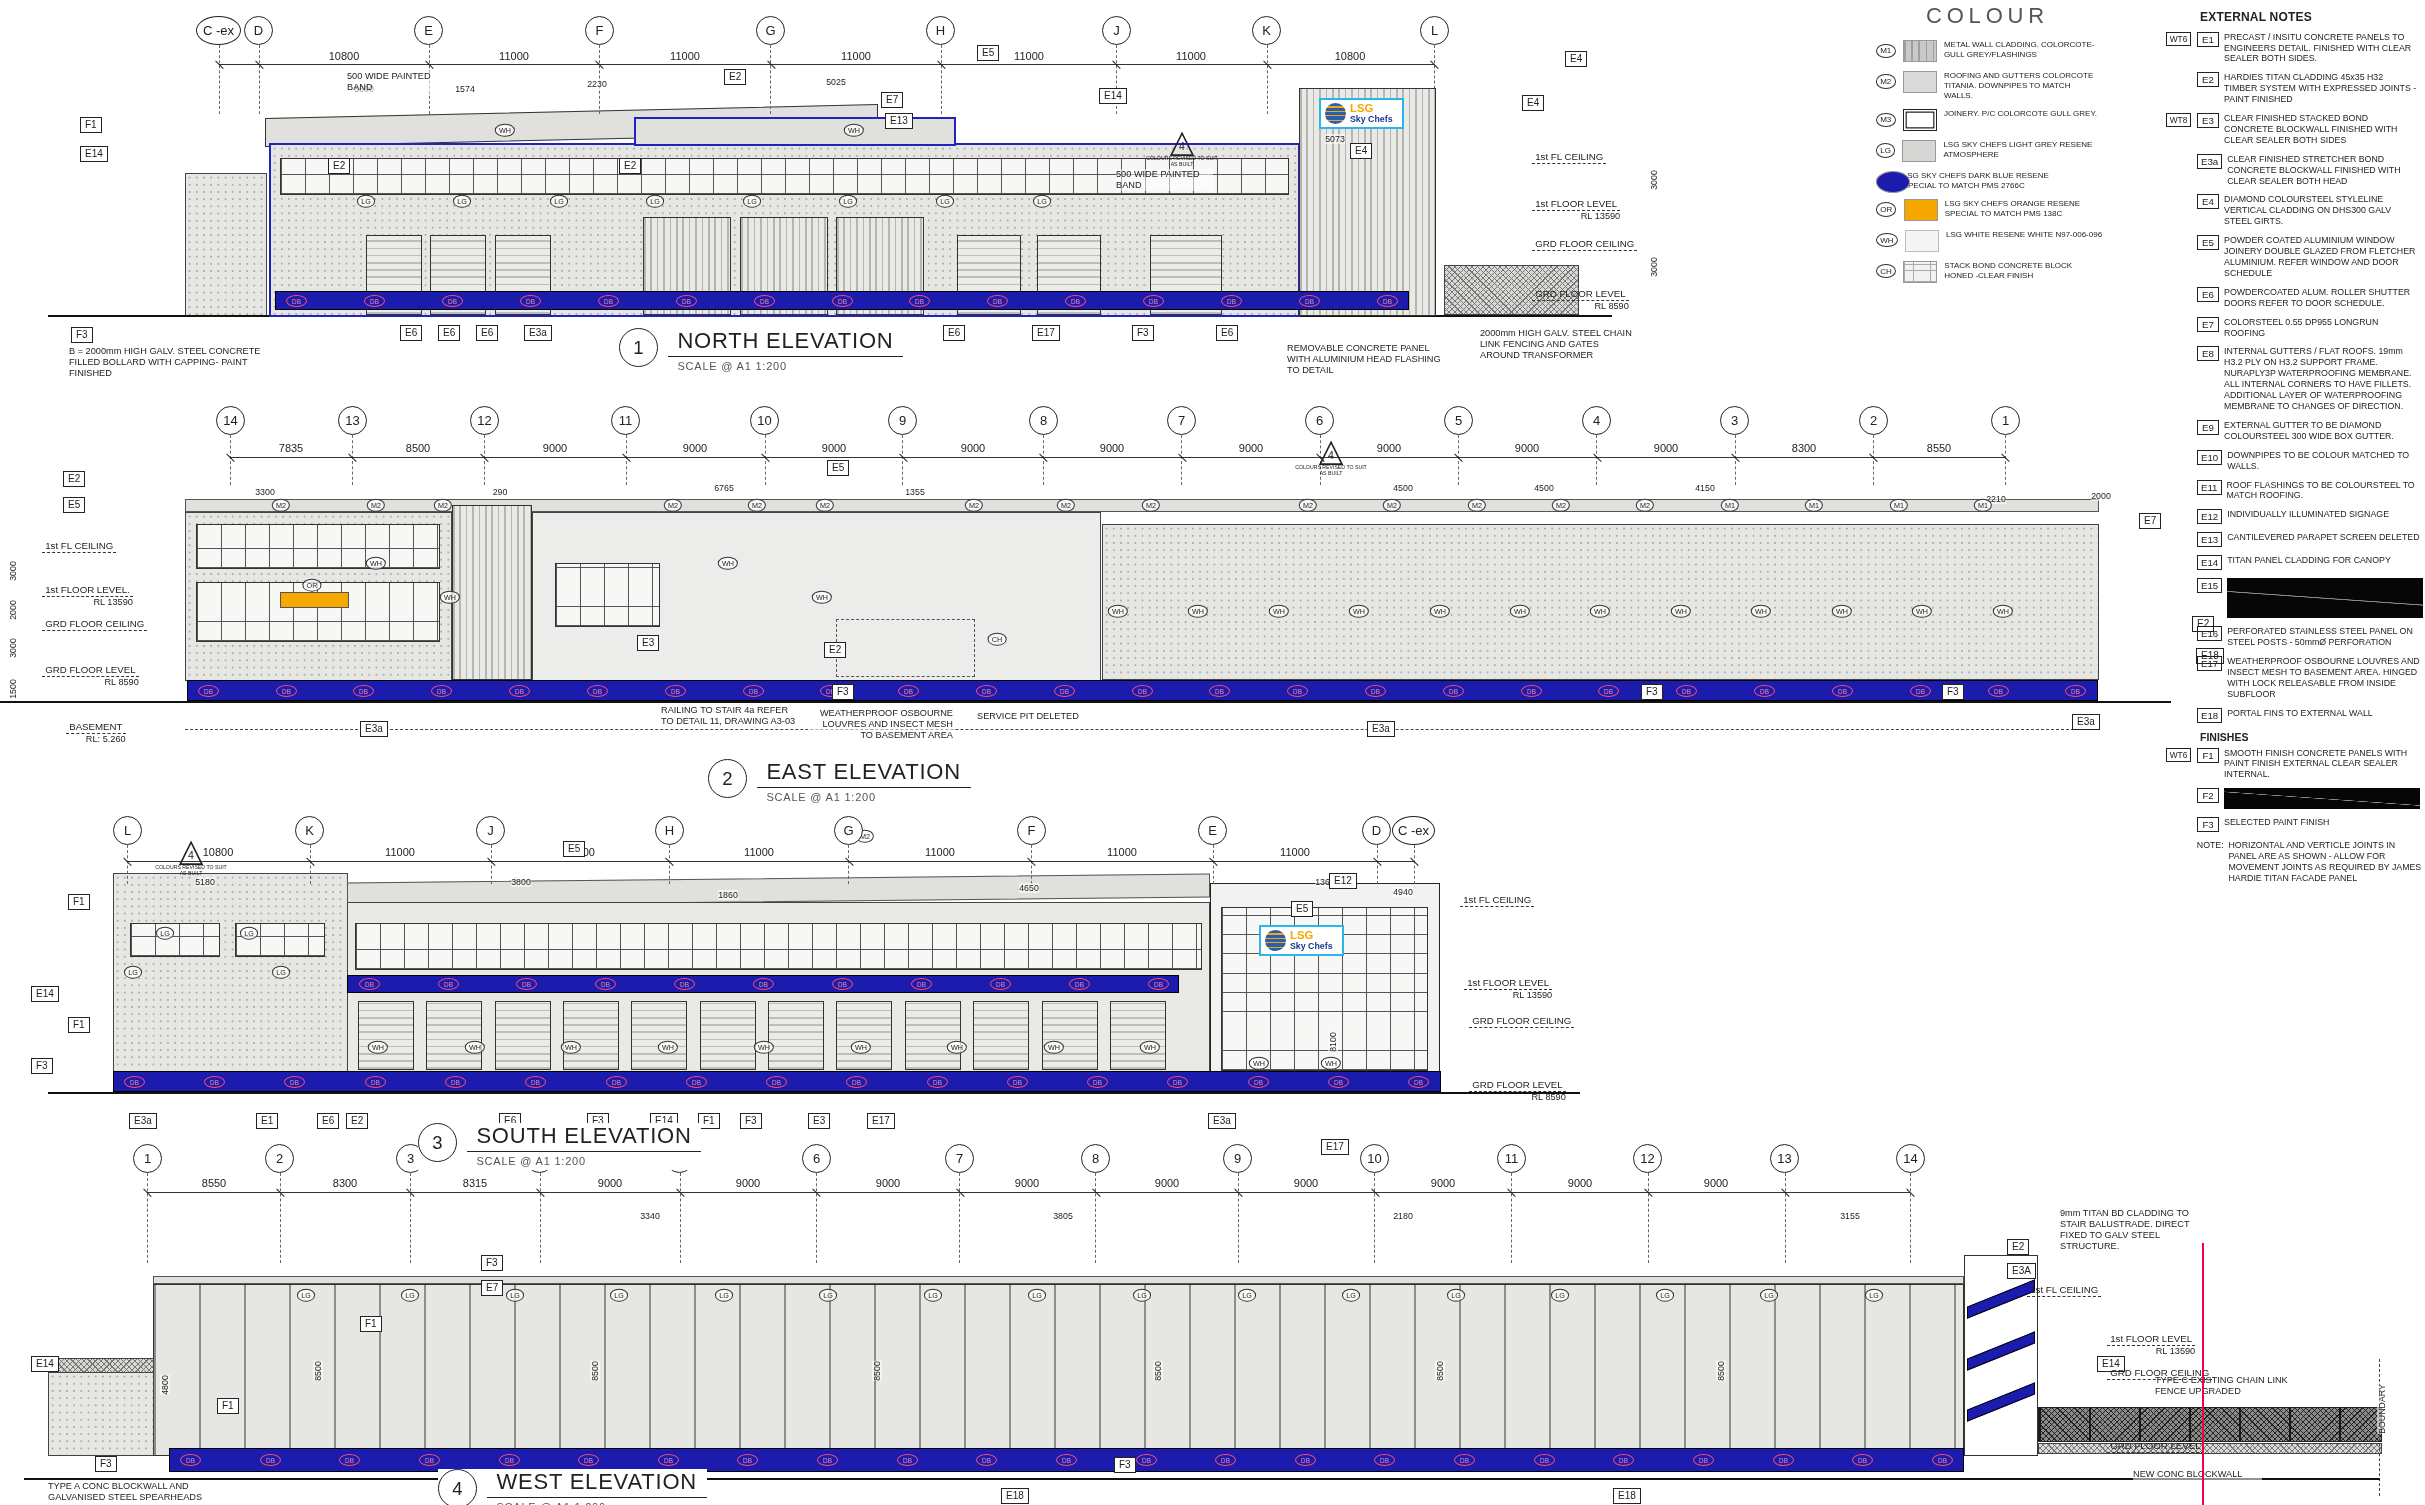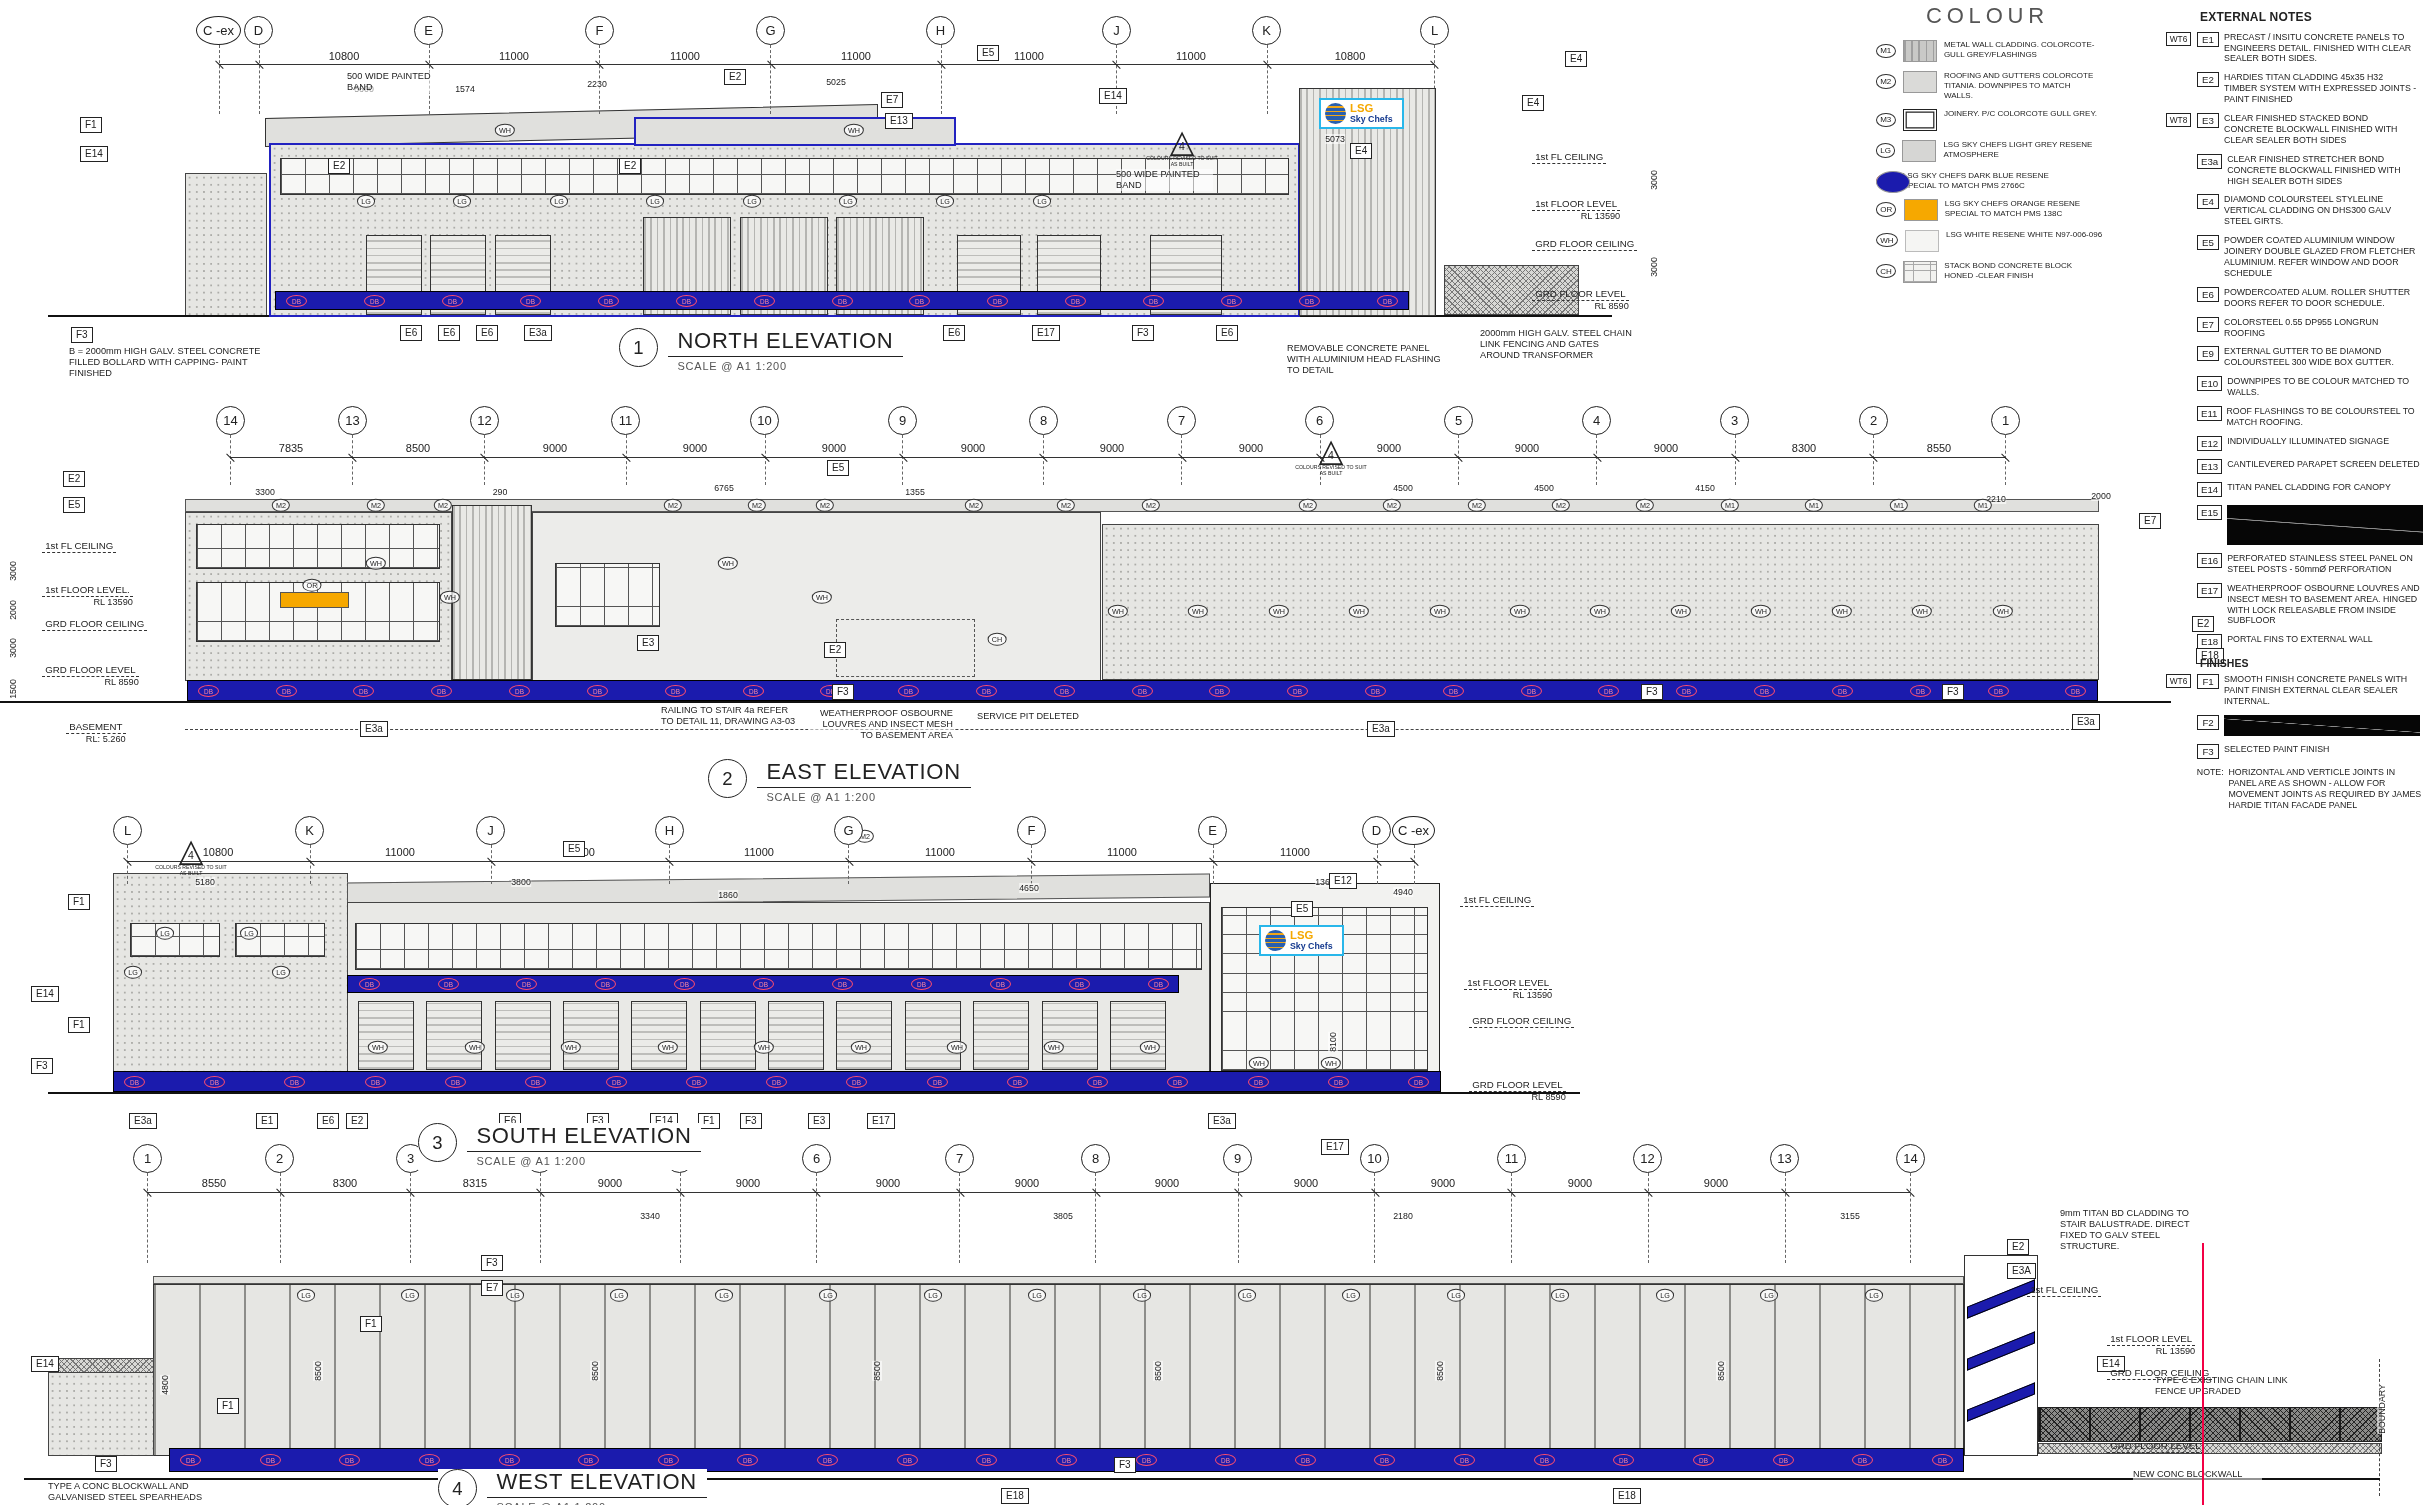--- a/index.html
+++ b/index.html
@@ -207,41 +207,46 @@
         <div class="nrow">
           <div class="pre">
             <div class="npre">WT8</div>
           </div>
           <div class="ntag">E3</div>
           <div class="ntext">CLEAR FINISHED STACKED BOND CONCRETE BLOCKWALL FINISHED WITH CLEAR SEALER BOTH SIDES</div>
         </div>
         <div class="nrow">
           <div class="pre"></div>
           <div class="ntag">E3a</div>
-          <div class="ntext">CLEAR FINISHED STRETCHER BOND CONCRETE BLOCKWALL FINISHED WITH HIGH SEALER BOTH SIDES</div>
+          <div class="ntext">CLEAR FINISHED STRETCHER BOND CONCRETE BLOCKWALL FINISHED WITH CLEAR SEALER BOTH HEAD</div>
         </div>
         <div class="nrow">
           <div class="pre"></div>
           <div class="ntag">E4</div>
           <div class="ntext">DIAMOND COLOURSTEEL STYLELINE VERTICAL CLADDING ON DHS300 GALV STEEL GIRTS.</div>
         </div>
         <div class="nrow">
           <div class="pre"></div>
           <div class="ntag">E5</div>
           <div class="ntext">POWDER COATED ALUMINIUM WINDOW JOINERY DOUBLE GLAZED FROM FLETCHER ALUMINIUM. REFER WINDOW AND DOOR SCHEDULE</div>
         </div>
         <div class="nrow">
           <div class="pre"></div>
           <div class="ntag">E6</div>
           <div class="ntext">POWDERCOATED ALUM. ROLLER SHUTTER DOORS REFER TO DOOR SCHEDULE.</div>
         </div>
         <div class="nrow">
           <div class="pre"></div>
           <div class="ntag">E7</div>
           <div class="ntext">COLORSTEEL 0.55 DP955 LONGRUN ROOFING</div>
+        </div>
+        <div class="nrow">
+          <div class="pre"></div>
+          <div class="ntag">E8</div>
+          <div class="ntext">INTERNAL GUTTERS / FLAT ROOFS. 19mm H3.2 PLY ON H3.2 SUPPORT FRAME. NURAPLY3P WATERPROOFING MEMBRANE. ALL INTERNAL CORNERS TO HAVE FILLETS. ADDITIONAL LAYER OF WATERPROOFING MEMBRANE TO CHANGES OF DIRECTION.</div>
         </div>
         <div class="nrow">
           <div class="pre"></div>
           <div class="ntag">E9</div>
           <div class="ntext">EXTERNAL GUTTER TO BE DIAMOND COLOURSTEEL 300 WIDE BOX GUTTER.</div>
         </div>
         <div class="nrow">
           <div class="pre"></div>
           <div class="ntag">E10</div>
           <div class="ntext">DOWNPIPES TO BE COLOUR MATCHED TO WALLS.</div>

